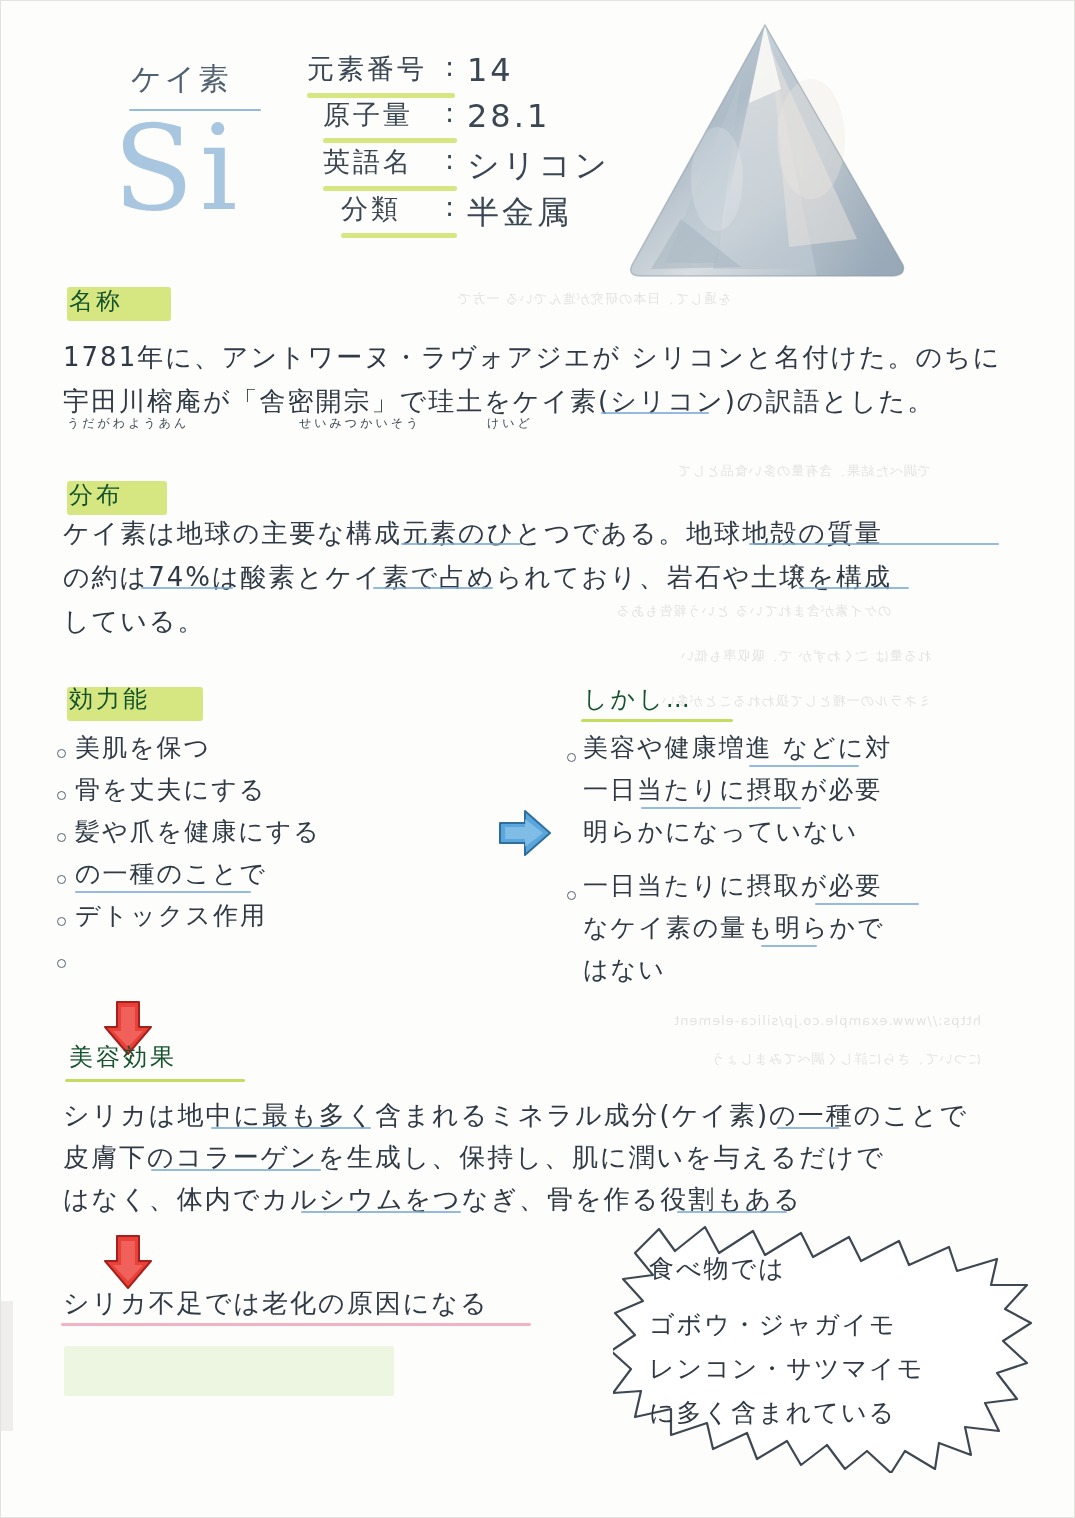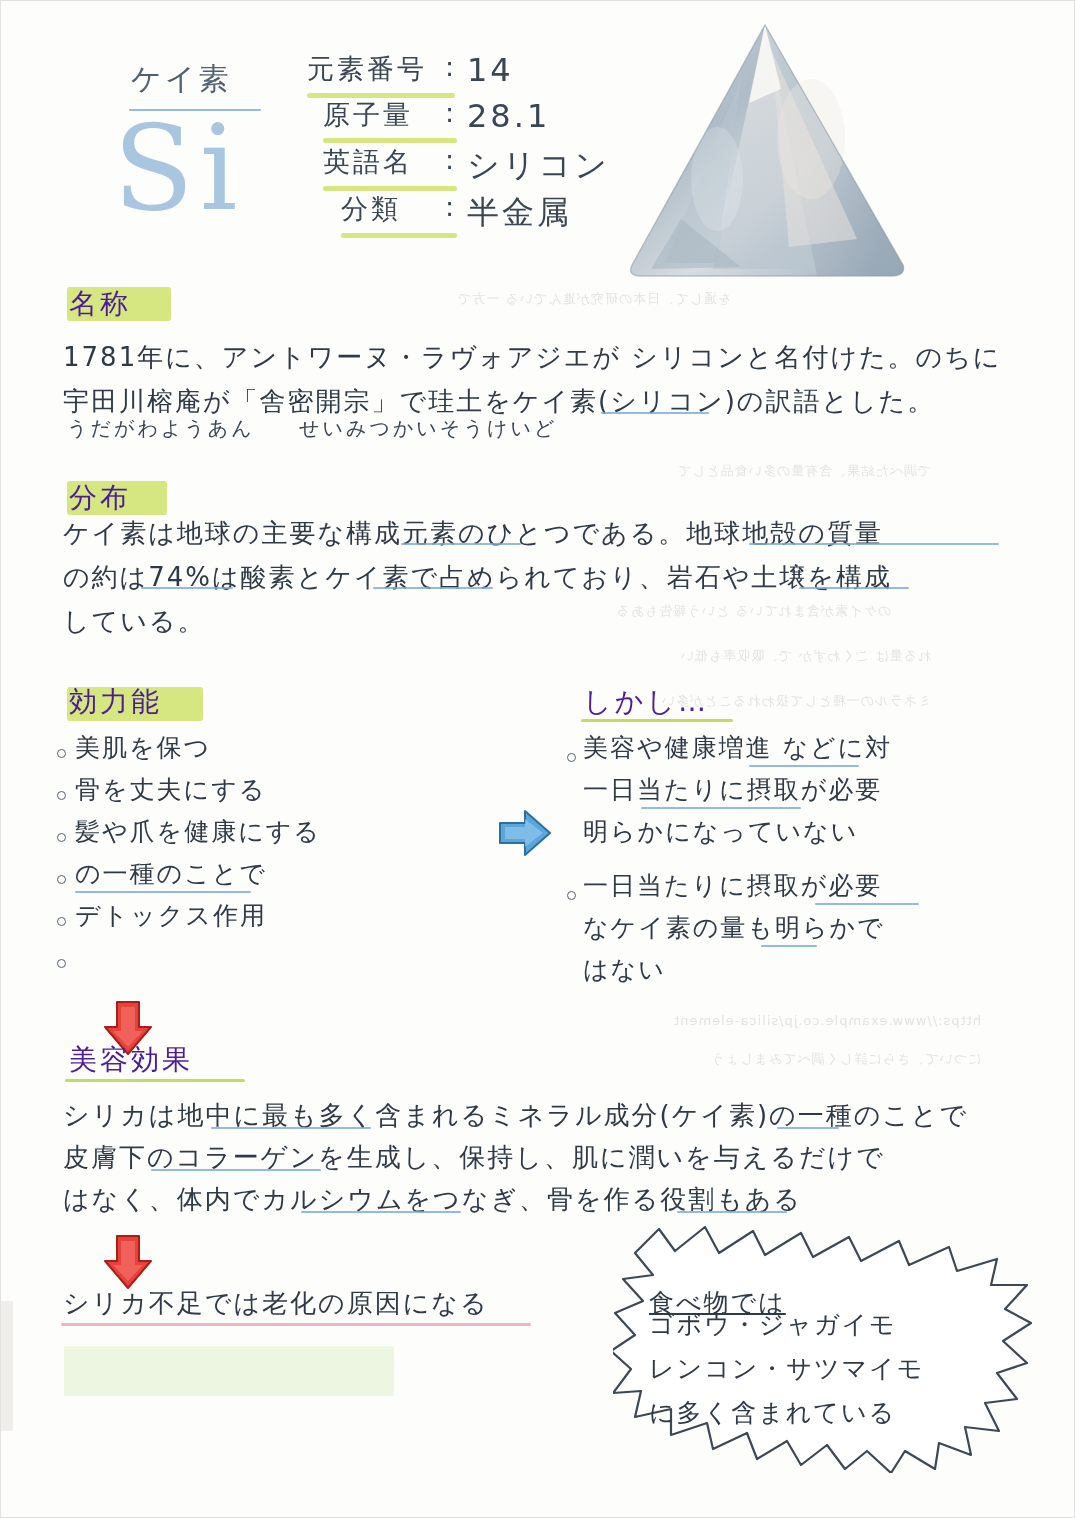--- a/index.html
+++ b/index.html
@@ -73,35 +73,35 @@
     letter-spacing: 3px;
   }
   .infoval {
     position: absolute;
     font-size: 32px;
     color: #3a4653;
     letter-spacing: 3px;
   }
   .sectitle {
     position: absolute;
-    font-size: 28px;
-    color: #4c1d95;
+    font-size: 24px;
+    color: #14532d;
     letter-spacing: 3px;
   }
   .body {
     position: absolute;
     font-size: 26px;
     color: #2f3a46;
     letter-spacing: 2px;
     line-height: 44px;
     white-space: pre;
   }
   .small {
     position: absolute;
-    font-size: 20px;
+    font-size: 12px;
     color: #3a4653;
     letter-spacing: 3px;
   }
   .bullet {
     position: absolute;
     font-size: 25px;
     color: #2f3a46;
     letter-spacing: 2px;
     white-space: pre;
   }
@@ -338,18 +338,18 @@
     <svg viewBox="0 0 420 250" xmlns="http://www.w3.org/2000/svg" aria-hidden="true">
       <path d="M22 30 L46 6 L62 28 L92 4 L106 30 L140 8 L152 32 L188 10 L200 34
                L236 14 L248 38 L286 18 L296 42 L336 24 L344 48 L384 36 L378 62
                L414 62 L392 86 L418 100 L390 118 L414 140 L384 150 L404 176
                L372 180 L386 208 L352 204 L358 232 L326 220 L322 246 L292 228
                L278 250 L254 228 L232 246 L214 222 L188 242 L174 218 L144 236
                L134 210 L100 226 L94 200 L58 212 L58 186 L22 194 L28 168
                L0 170 L18 146 L-2 128 L22 112 L2 90 L30 78 L10 56 L40 52 Z" fill="#ffffff" stroke="#3d4853" stroke-width="2.2" stroke-linejoin="round"></path>
     </svg>
   </div>
-  <div class="burst-text" style="top:1280px;text-decoration:underline;">食べ物では</div>
+  <div class="burst-text" style="top:1246px;">食べ物では</div>
   <div class="burst-text" style="top:1302px;">ゴボウ・ジャガイモ</div>
   <div class="burst-text" style="top:1346px;">レンコン・サツマイモ</div>
   <div class="burst-text" style="top:1390px;">に多く含まれている</div>
 
 </div>
 
 </body></html>

